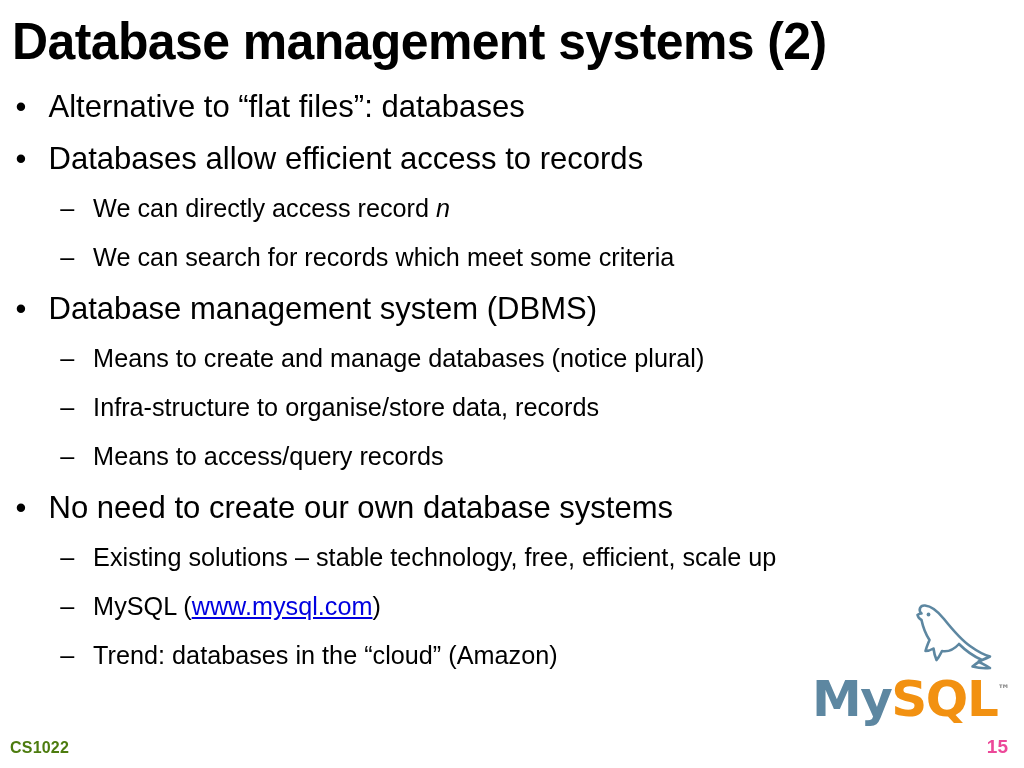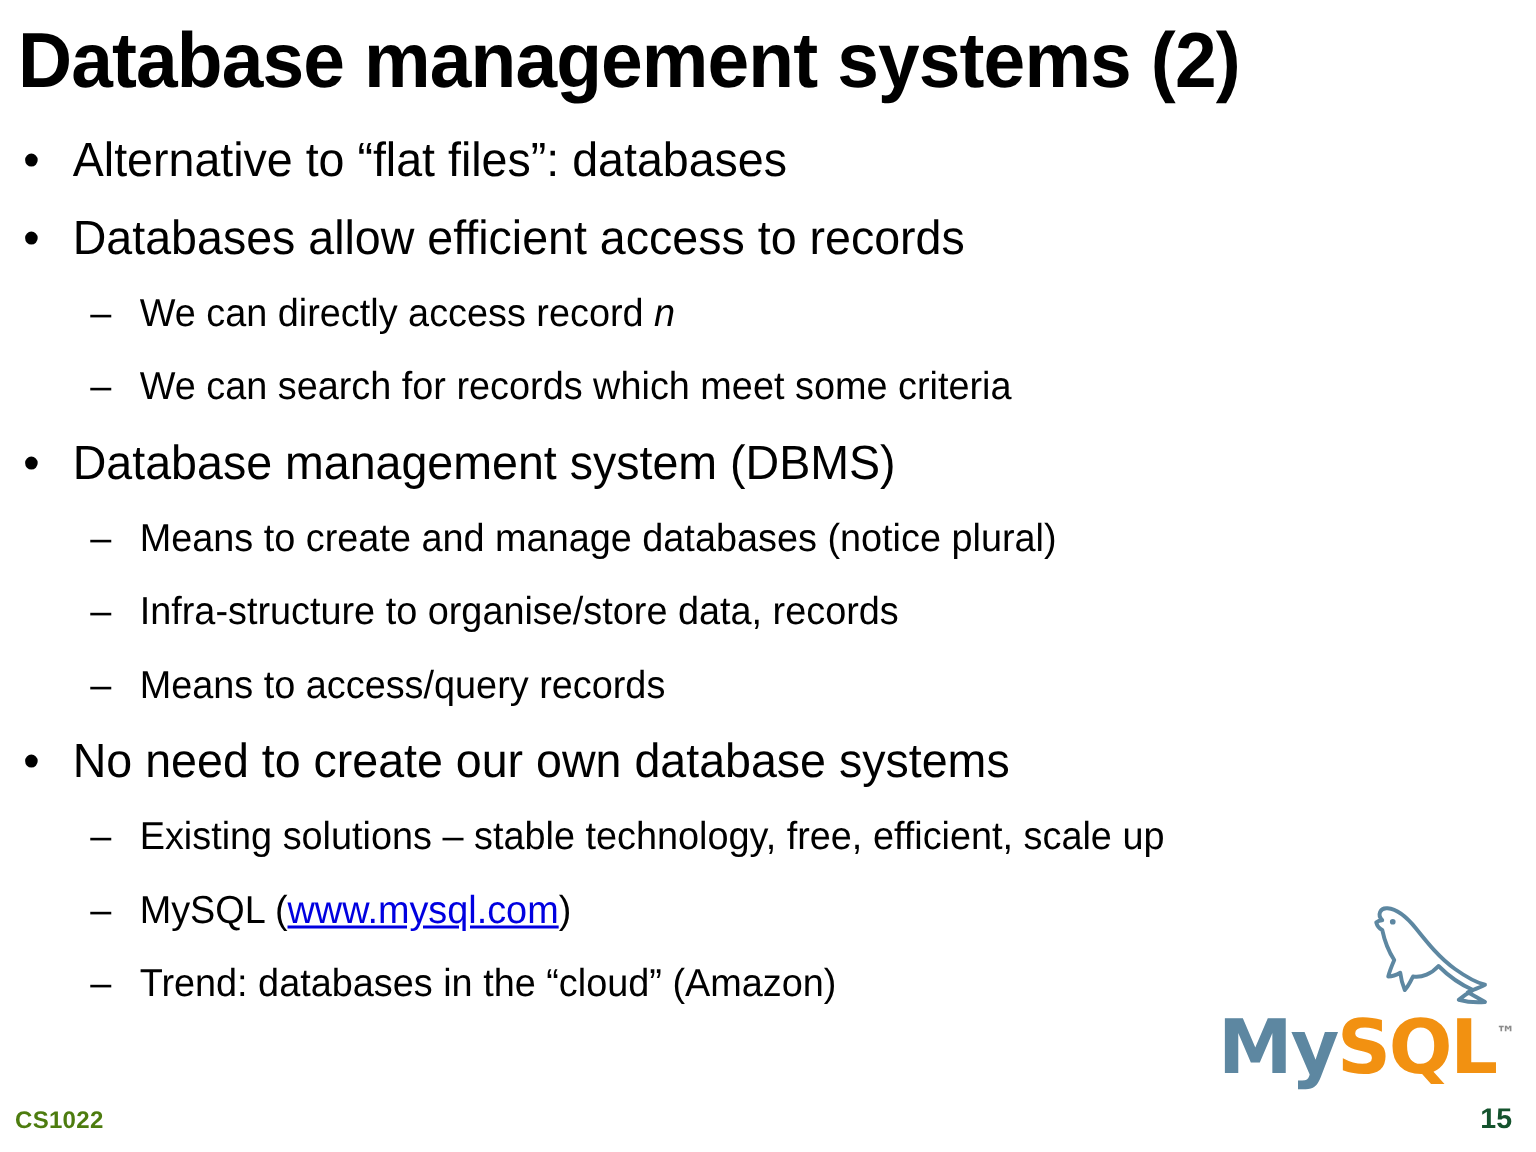--- a/index.html
+++ b/index.html
@@ -146,21 +146,21 @@
     color: #4d7c0f;
     letter-spacing: 0.2px;
   }
   .footer-page {
     position: absolute;
     right: 16px;
     top: 736px;
     font-size: 19px;
     font-weight: bold;
     line-height: 22px;
-    color: #14532d;
+    color: #ec4899;
     text-align: right;
   }
 </style>
 </head>
 <body>
 
 <div class="slide">
 
   <div class="slide-title">Database management systems (2)</div>
 

